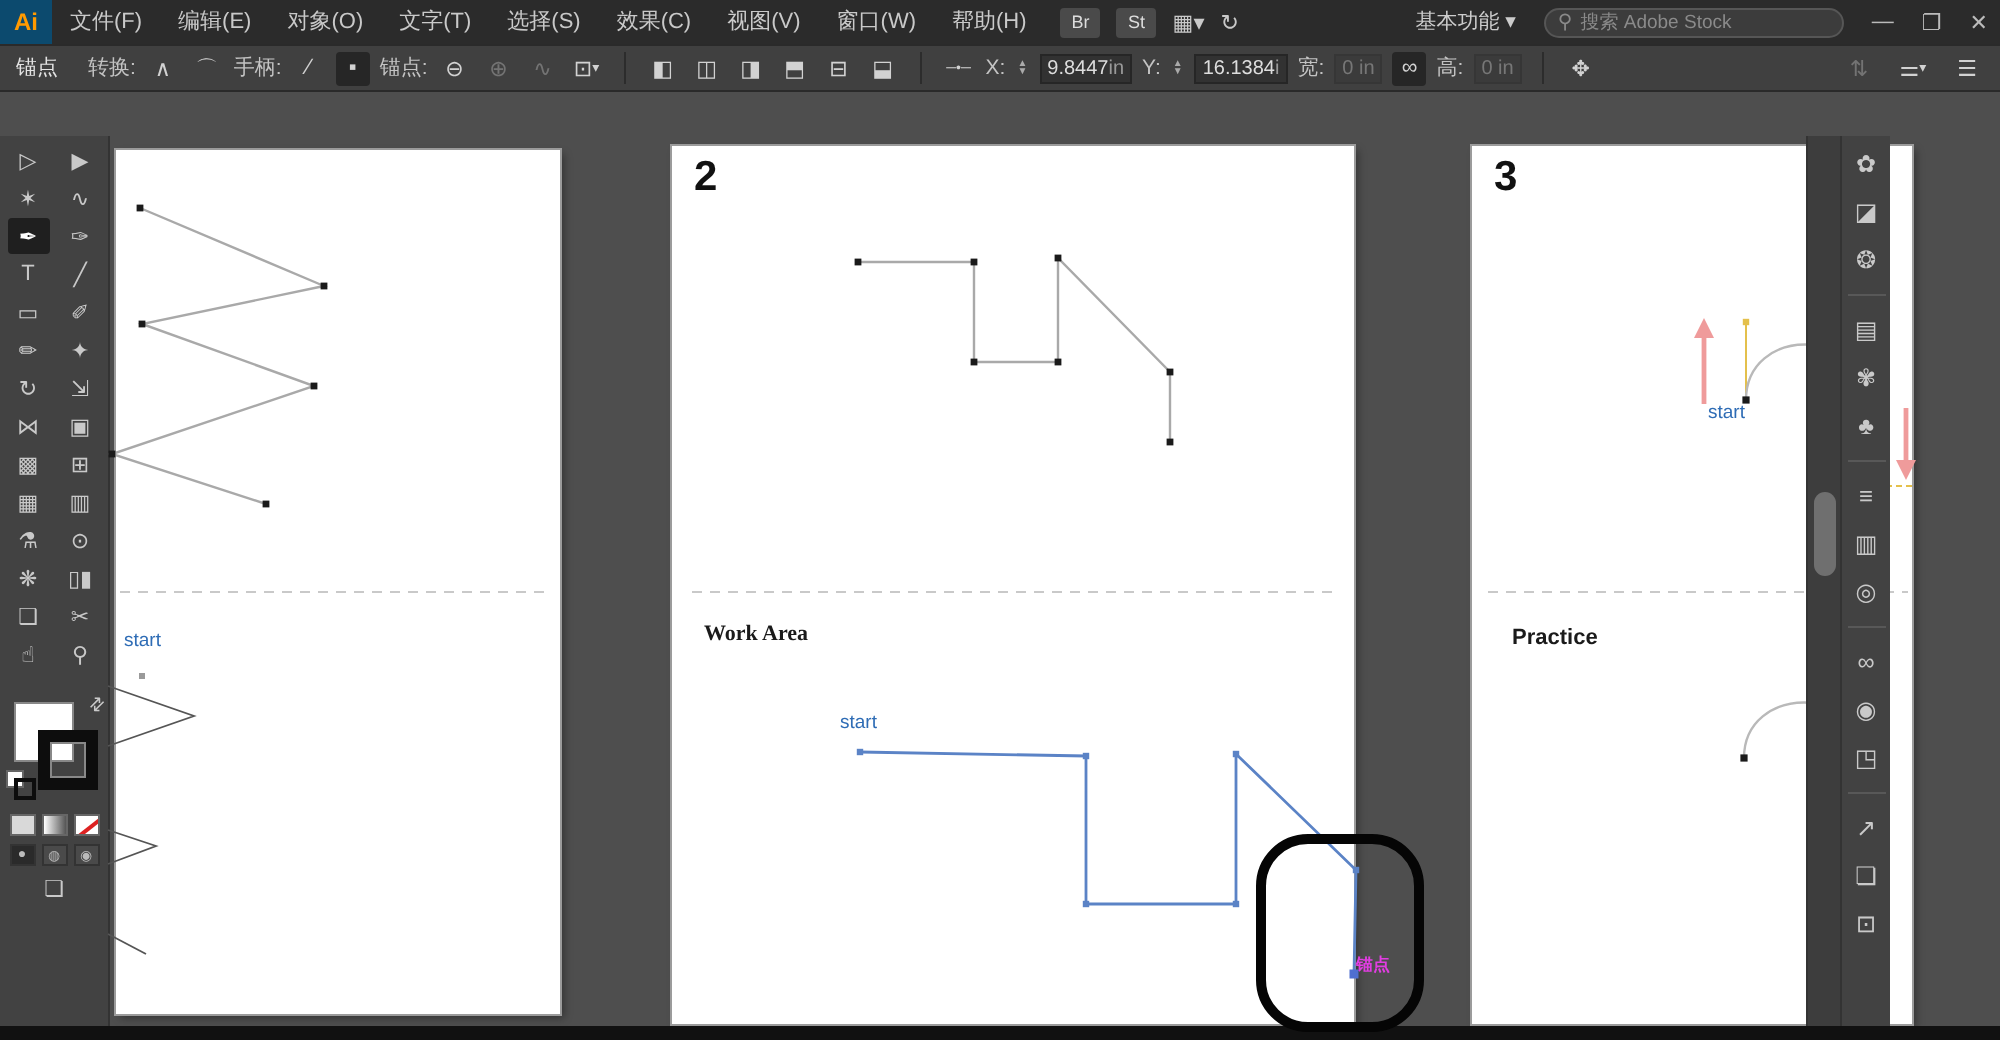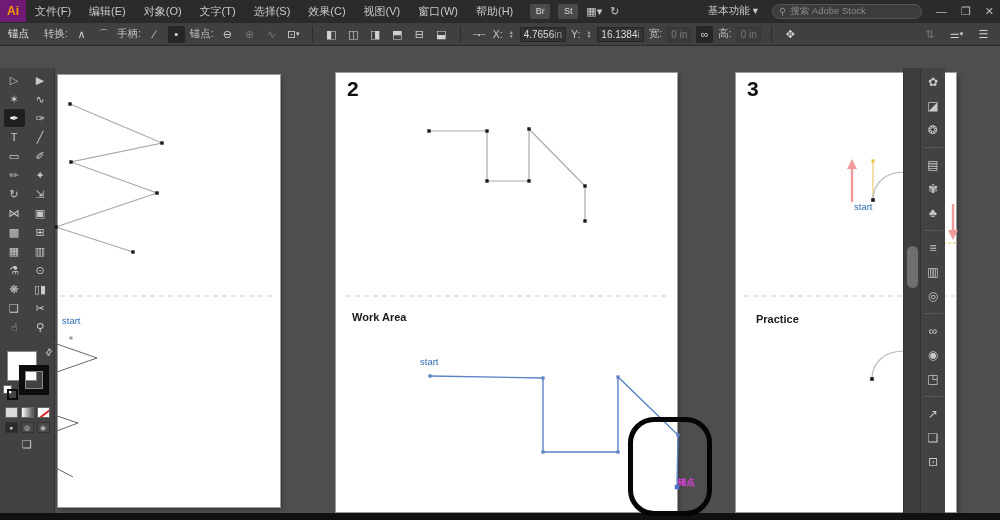--- a/index.html
+++ b/index.html
@@ -3,21 +3,21 @@
 <meta charset="utf-8">
 <style>
   * { margin:0; padding:0; box-sizing:border-box; }
   html,body { width:1000px; height:520px; overflow:hidden; background:#4e4e4e;
               font-family:"Liberation Sans","DejaVu Sans",sans-serif; }
   #app { position:relative; width:1000px; height:520px; background:#4e4e4e; overflow:hidden; }
 
   
   #menubar { position:absolute; left:0; top:0; width:1000px; height:22px; background:#2b2b2b;
              display:flex; align-items:center; color:#c9c9c9; font-size:11px; }
-  #ai-logo { width:26px; height:22px; background:#701a75; color:#ff9a00; font-weight:bold;
+  #ai-logo { width:26px; height:22px; background:#0c4a6e; color:#ff9a00; font-weight:bold;
              font-size:12px; display:flex; align-items:center; justify-content:center; }
   .menu-item { padding:0 9px; line-height:22px; white-space:nowrap; cursor:default; }
   .mb-badge { width:20px; height:15px; background:#4a4a4a; border-radius:2px; color:#ddd;
               font-size:9px; display:flex; align-items:center; justify-content:center; margin-left:8px; }
   .mb-icon { color:#c9c9c9; font-size:11px; margin-left:8px; }
   #workspace { margin-left:auto; font-size:10.5px; color:#ccc; white-space:nowrap; }
   #searchbox { width:150px; height:15px; margin-left:14px; background:#3c3c3c; border:1px solid #565656;
                border-radius:8px; display:flex; align-items:center; padding:0 6px; color:#8a8a8a; font-size:9.5px; }
   #searchbox .sg { margin-right:4px; font-size:10px; }
   #winctl { display:flex; margin-left:14px; margin-right:6px; gap:14px; color:#bbb; font-size:11px; }
@@ -158,21 +158,21 @@
     <span class="cb-ico">⊟</span>
     <span class="cb-ico">⬓</span>
     <span class="cb-sep"></span>
     <span class="cb-ico" style="font-size:7px">─•─</span>
     <span class="cb-label">X:</span>
     <span class="cb-spin">
         <span>▲</span>
         <span>▼</span>
       </span>
     <span class="cb-field">
-        <span>4.7656</span>
+        <span>9.8447</span>
         <span class="unit">in</span>
       </span>
     <span class="cb-label">Y:</span>
     <span class="cb-spin">
         <span>▲</span>
         <span>▼</span>
       </span>
     <span class="cb-field">
         <span>16.1384</span>
         <span class="unit">i</span>
@@ -318,21 +318,21 @@
               <rect x="280.4" y="377.4" width="3.2" height="3.2" fill="#5b83c6"></rect>
               <rect x="280.4" y="302.4" width="3.2" height="3.2" fill="#5b83c6"></rect>
               <rect x="340.4" y="360.4" width="3.2" height="3.2" fill="#5b83c6"></rect>
               <rect x="339.4" y="412.4" width="3.2" height="3.2" fill="#5b83c6"></rect>
             </g>
           <g>
               <rect x="338.75" y="411.75" width="4.5" height="4.5" fill="#4f6fd0"></rect>
             </g>
         </svg>
         <span class="ab-number">2</span>
-        <span class="ab-caption" style="left:16px; top:238px;">Work Area</span>
+        <span class="ab-caption" style="left:16px; top:238px;font-family:Liberation Serif, serif;">Work Area</span>
         <span class="start-label" style="left:84px; top:283px;">start</span>
       </div>
 
       <div class="artboard" id="ab3">
         <svg width="220" height="439">
           <polyline fill="none" stroke="#ef9b9b" stroke-width="2.4" points="116,95 116,129"></polyline>
           <polygon fill="#ef9b9b" points="116,86 111,96 121,96"></polygon>
           <polyline fill="none" stroke="#e4c04c" stroke-width="1" points="137,88 137,127"></polyline>
           <path fill="none" stroke="#b9b9b9" stroke-width="1.2" d="M137,127 C137,90 196,90 196,127"></path>
           <g>

